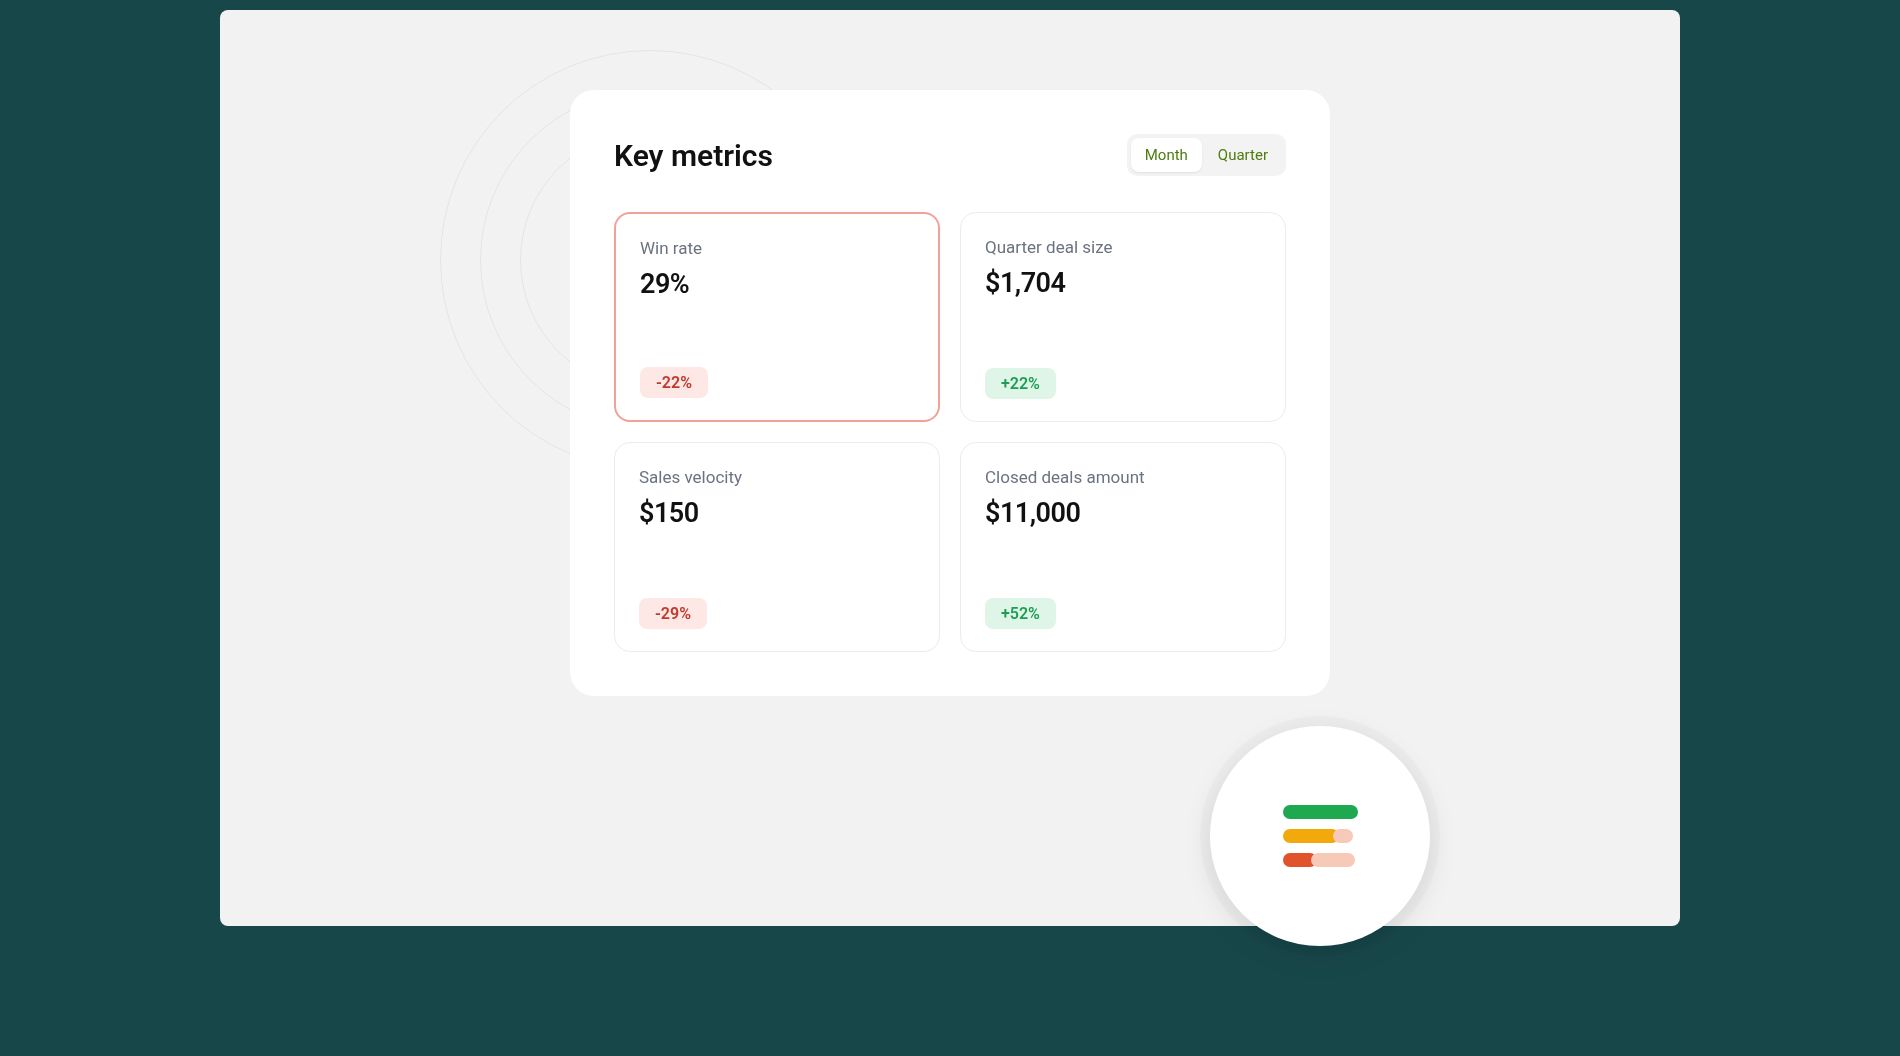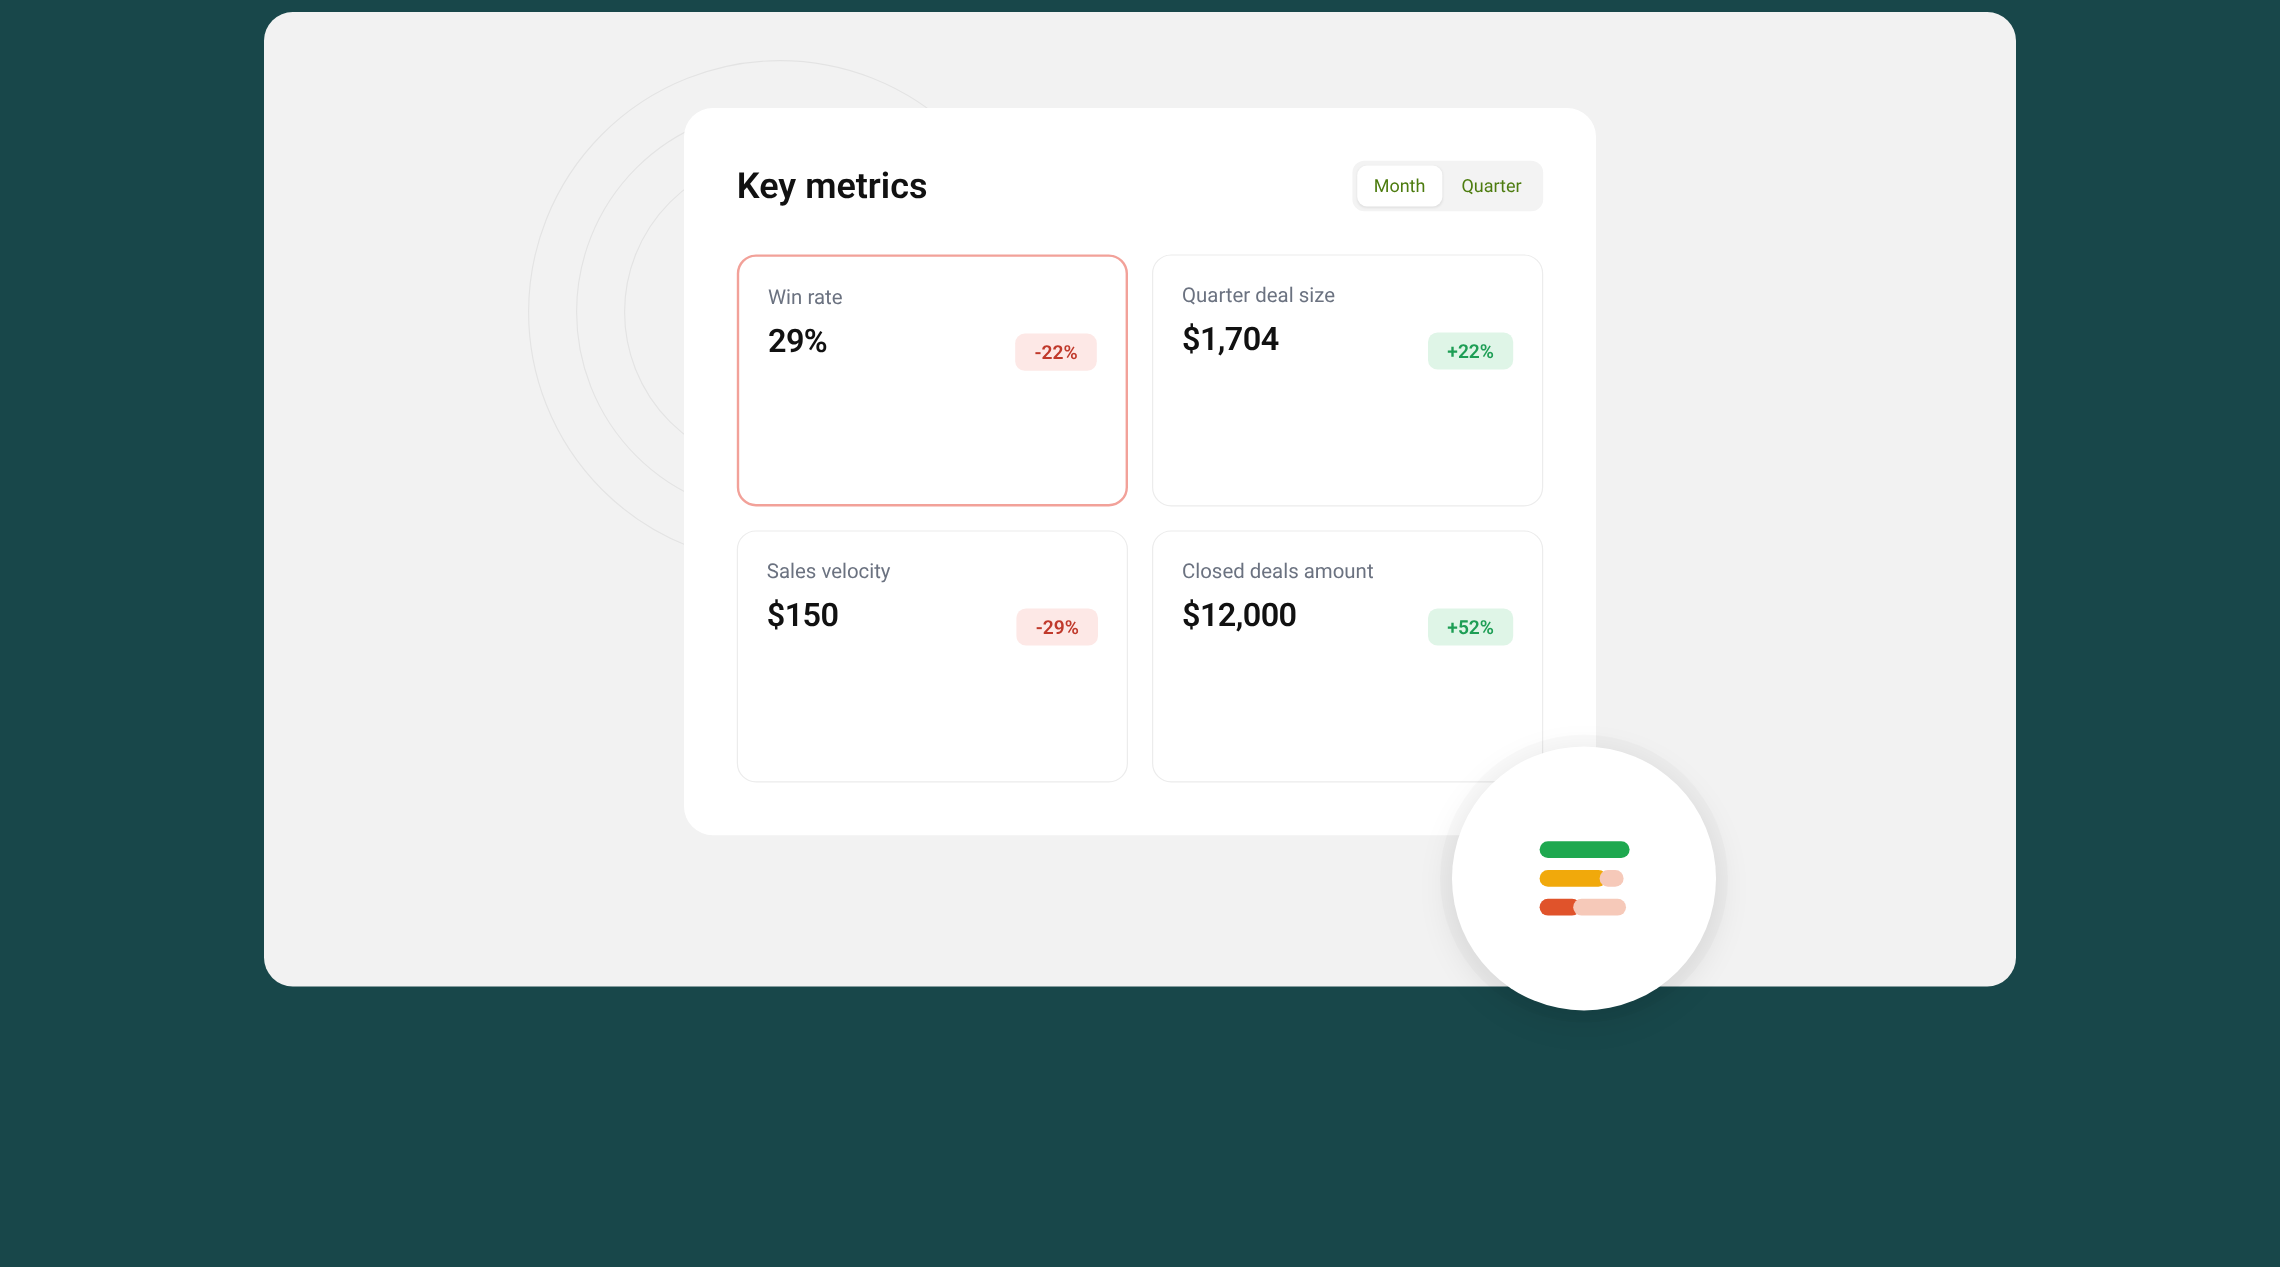--- a/index.html
+++ b/index.html
@@ -7,23 +7,23 @@
   body {
     font-family: -apple-system, BlinkMacSystemFont, "Segoe UI", Roboto, Helvetica, Arial, sans-serif;
     background: #18474a;
     display: flex;
     align-items: flex-start;
     justify-content: center;
     padding: 10px 10px;
   }
   .frame {
     width: 1460px;
-    height: 812px;
+    height: 916px;
     background: #f2f2f2;
-    border-radius: 24px;
+    border-radius: 8px;
     position: relative;
     overflow: visible;
   }
   
   .circles {
     position: absolute;
     top: 20px;
     left: 200px;
     width: 460px;
     height: 460px;
@@ -82,21 +82,21 @@
   .grid {
     display: grid;
     grid-template-columns: 1fr 1fr;
     gap: 20px;
   }
   .card {
     border: 1px solid #ececec;
     border-radius: 16px;
     padding: 24px 24px 22px 24px;
     display: flex;
-    flex-direction: row;
+    flex-direction: column;
     justify-content: space-between;
     min-height: 210px;
     background: #fff;
   }
   .card.alert {
     border: 2px solid #f2a199;
     background: #fff;
   }
   .card-label {
     font-size: 17px;
@@ -191,21 +191,21 @@
         <div>
           <div class="card-label">Sales velocity</div>
           <div class="card-value">$150</div>
         </div>
         <span class="badge neg">-29%</span>
       </div>
 
       <div class="card">
         <div>
           <div class="card-label">Closed deals amount</div>
-          <div class="card-value">$12,000</div>
+          <div class="card-value">$11,000</div>
         </div>
         <span class="badge pos">+52%</span>
       </div>
 
     </div>
   </div>
 
   <div class="float">
     <div class="bars">
       <div class="bar-row">

